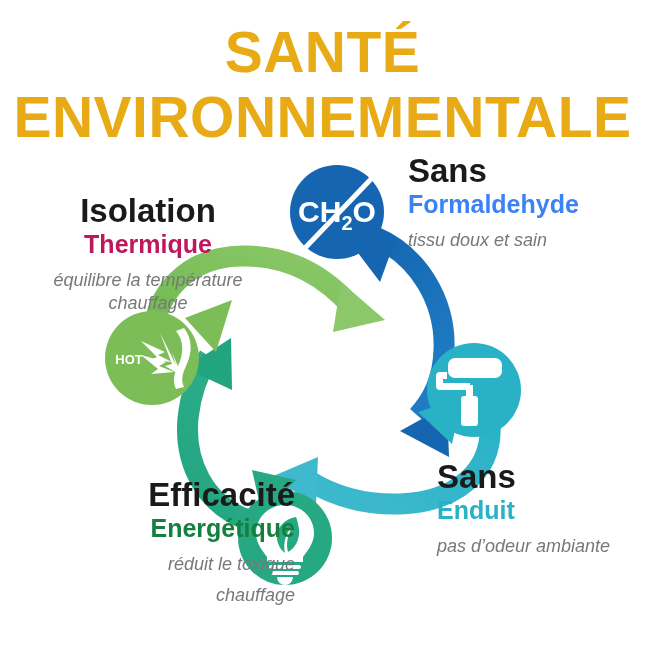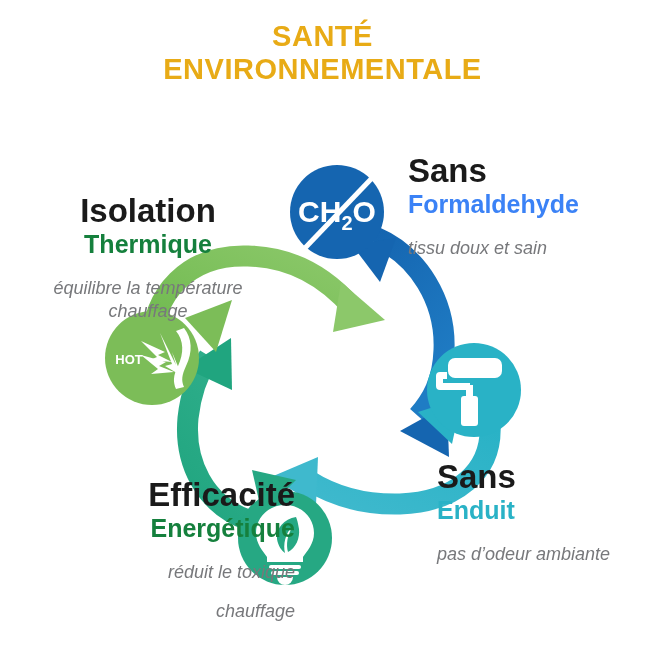--- a/index.html
+++ b/index.html
@@ -23,21 +23,21 @@
     position: absolute;
     left: 0;
     top: 20px;
     width: 645px;
     text-align: center;
     line-height: 1.14;
   }
   #title-block .tline {
     display: block;
     font-weight: bold;
-    font-size: 29px;
+    font-size: 57px;
     letter-spacing: 0.5px;
     color: #e8ab16;
   }
 
   
   .callout {
     position: absolute;
   }
   .callout .hd1 {
     font-weight: bold;
@@ -50,21 +50,21 @@
     font-weight: bold;
     font-size: 25px;
     line-height: 1.16;
     white-space: nowrap;
   }
   .callout .sub {
     font-style: italic;
     font-size: 18px;
     color: #77787b;
     line-height: 1.26;
-    margin-top: 18px;
+    margin-top: 10px;
   }
 
   #callout-isolation      { left: 28px;  top: 192px; text-align: center; width: 240px; }
   #callout-formaldehyde   { left: 408px; top: 152px; text-align: left; width: 235px; }
   #callout-enduit         { left: 437px; top: 458px; text-align: left; width: 205px; }
   #callout-energetique    { left: 75px;  top: 476px; text-align: right; width: 220px; }
 
   
   #cycle-svg {
     position: absolute;
@@ -199,36 +199,36 @@
                  C 283,545 285,533 293,526
                  C 287,535 286,545 288,552
                  C 296,548 300,538 299,529
                  C 298,523 297,519 296,517 Z" fill="#26a883"></path>
       </g>
     </g>
   </svg>
 
   <div class="callout" id="callout-isolation">
     <div class="hd1">Isolation</div>
-    <div class="hd2" style="color:#15803d">Thermique</div>
+    <div class="hd2" style="color:#be185d">Thermique</div>
     <div class="sub">équilibre la température chauffage</div>
   </div>
 
   <div class="callout" id="callout-formaldehyde">
     <div class="hd1">Sans</div>
     <div class="hd2" style="color:#3b82f6">Formaldehyde</div>
     <div class="sub">tissu doux et sain</div>
   </div>
 
   <div class="callout" id="callout-enduit">
     <div class="hd1">Sans</div>
     <div class="hd2" style="color:#29b2c6">Enduit</div>
     <div class="sub">pas d’odeur ambiante</div>
   </div>
 
   <div class="callout" id="callout-energetique">
     <div class="hd1">Efficacité</div>
     <div class="hd2" style="color:#15803d">Energétique</div>
     <div class="sub">réduit le toxique</div>
-    <div class="sub" style="margin-top:16px">chauffage</div>
+    <div class="sub" style="margin-top:8px">chauffage</div>
   </div>
 
 </div>
 
 </body></html>

